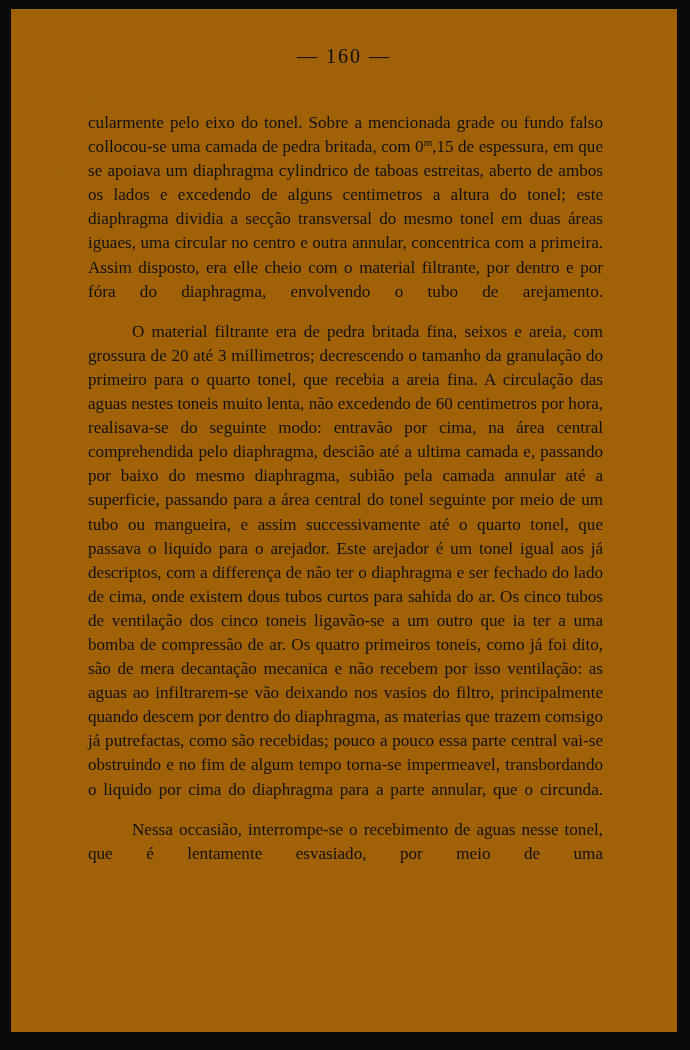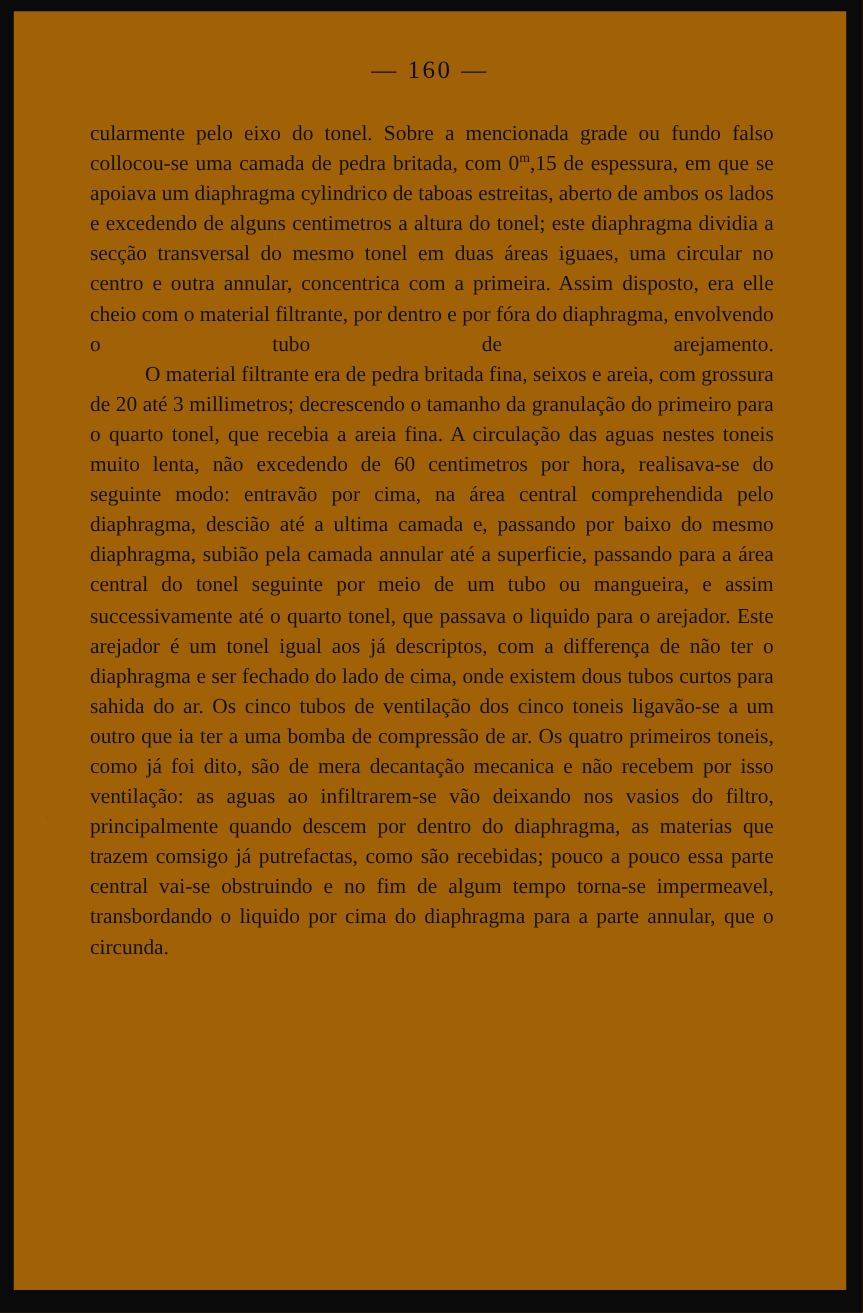--- a/index.html
+++ b/index.html
@@ -68,21 +68,21 @@
     width: 547px;
     font-family: "Liberation Serif", "DejaVu Serif", serif;
     font-size: 17.1px;
     line-height: 24.1px;
     color: #111111;
     text-align: justify;
     -webkit-font-smoothing: none;
   }
 
   .body-text p {
-    margin: 0;
+    margin: 16px;
     text-indent: 44px;
     text-align: justify;
   }
 
   
   .body-text p.just-all {
     text-align-last: justify;
   }
   .body-text p.no-indent {
     text-indent: 0;
@@ -103,16 +103,17 @@
     <div class="speckles"></div>
 
     <div class="page-number">— 160 —</div>
 
     <div class="body-text">
 
       <p class="no-indent just-all"><span>cularmente pelo eixo do tonel. Sobre a mencionada grade ou fundo falso collocou-se uma camada de pedra britada, com 0</span><span class="unit-sup">m</span><span>,15 de espessura, em que se apoiava um diaphragma cylindrico de taboas estreitas, aberto de ambos os lados e excedendo de alguns centimetros a altura do tonel; este diaphragma dividia a secção transversal do mesmo tonel em duas áreas iguaes, uma circular no centro e outra annular, concentrica com a primeira. Assim disposto, era elle cheio com o material filtrante, por dentro e por fóra do diaphragma, envolvendo o tubo de arejamento.</span></p>
 
       <p class="just-all">O material filtrante era de pedra britada fina, seixos e areia, com grossura de 20 até 3 millimetros; decrescendo o tamanho da granulação do primeiro para o quarto tonel, que recebia a areia fina. A circulação das aguas nestes toneis muito lenta, não excedendo de 60 centimetros por hora, realisava-se do seguinte modo: entravão por cima, na área central comprehendida pelo diaphragma, descião até a ultima camada e, passando por baixo do mesmo diaphragma, subião pela camada annular até a superficie, passando para a área central do tonel seguinte por meio de um tubo ou mangueira, e assim successivamente até o quarto tonel, que passava o liquido para o arejador. Este arejador é um tonel igual aos já descriptos, com a differença de não ter o diaphragma e ser fechado do lado de cima, onde existem dous tubos curtos para sahida do ar. Os cinco tubos de ventilação dos cinco toneis ligavão-se a um outro que ia ter a uma bomba de compressão de ar. Os quatro primeiros toneis, como já foi dito, são de mera decantação mecanica e não recebem por isso ventilação: as aguas ao infiltrarem-se vão deixando nos vasios do filtro, principalmente quando descem por dentro do diaphragma, as materias que trazem comsigo já putrefactas, como são recebidas; pouco a pouco essa parte central vai-se obstruindo e no fim de algum tempo torna-se impermeavel, transbordando o liquido por cima do diaphragma para a parte annular, que o circunda.</p>
 
+      <p class="just-all">Nessa occasião, interrompe-se o recebimento de aguas nesse tonel, que é lentamente esvasiado, por meio de uma</p>
 
     </div>
   </div>
 </div>
 
 </body></html>

